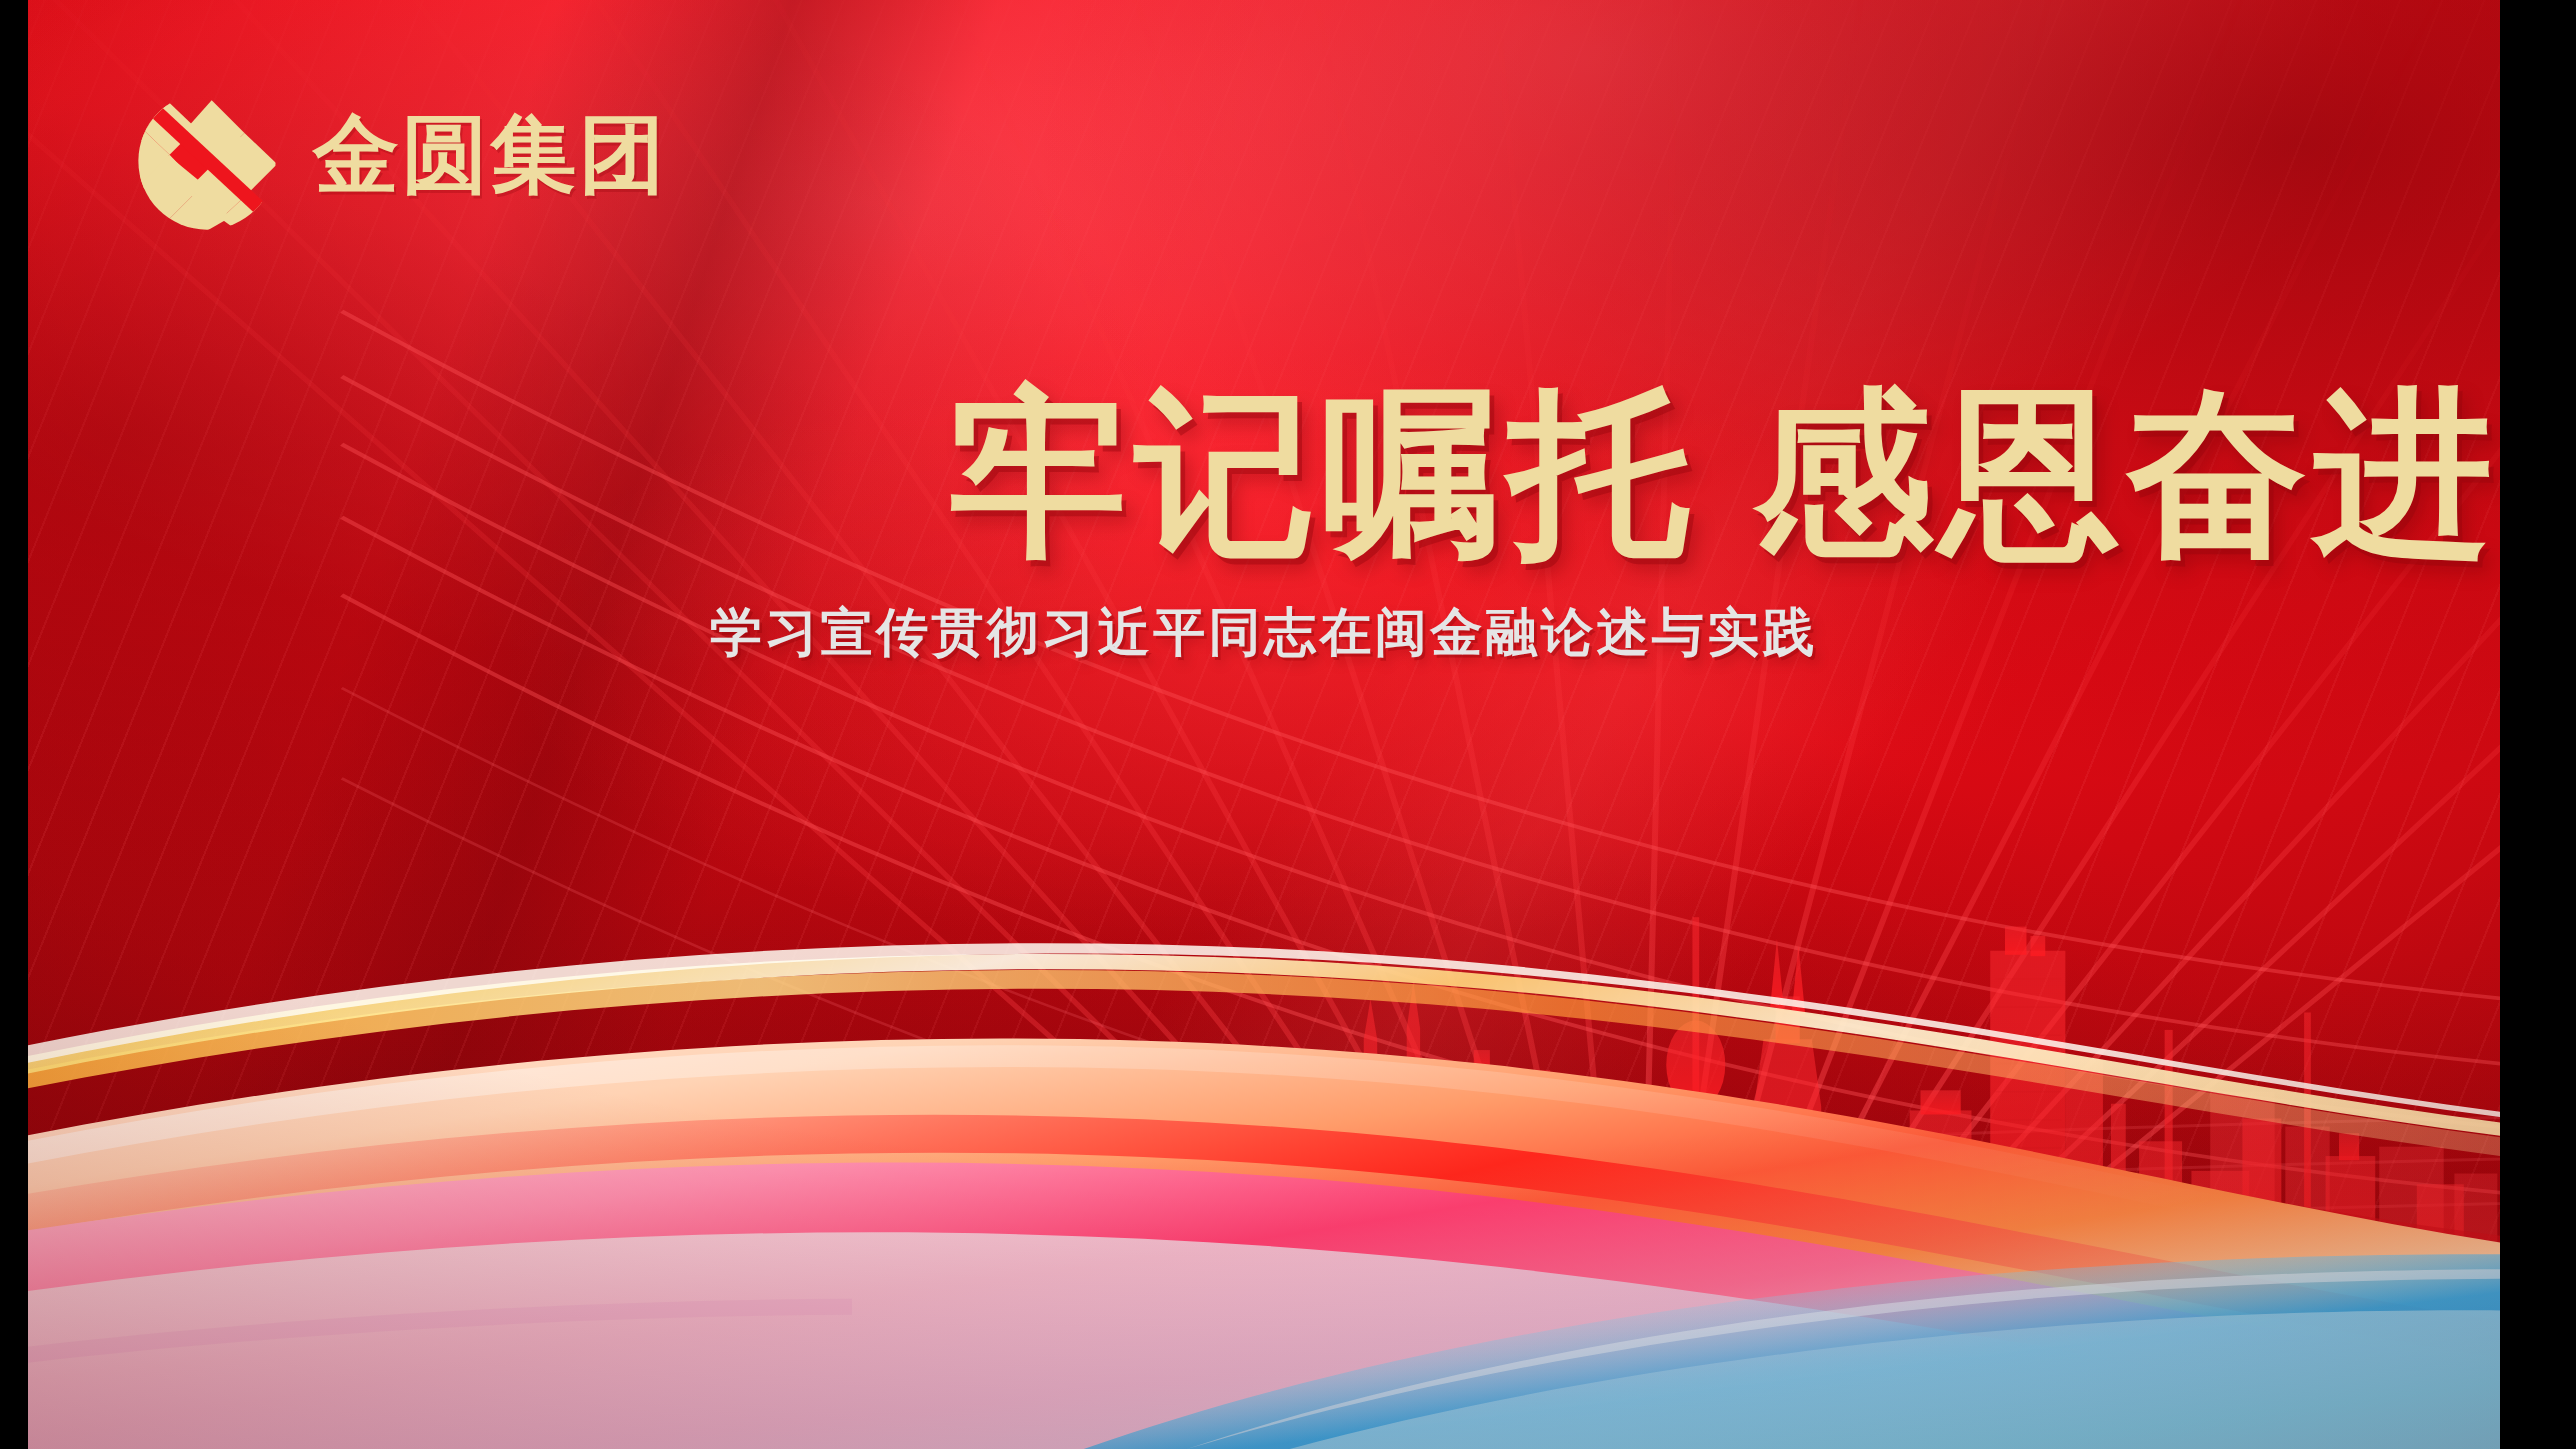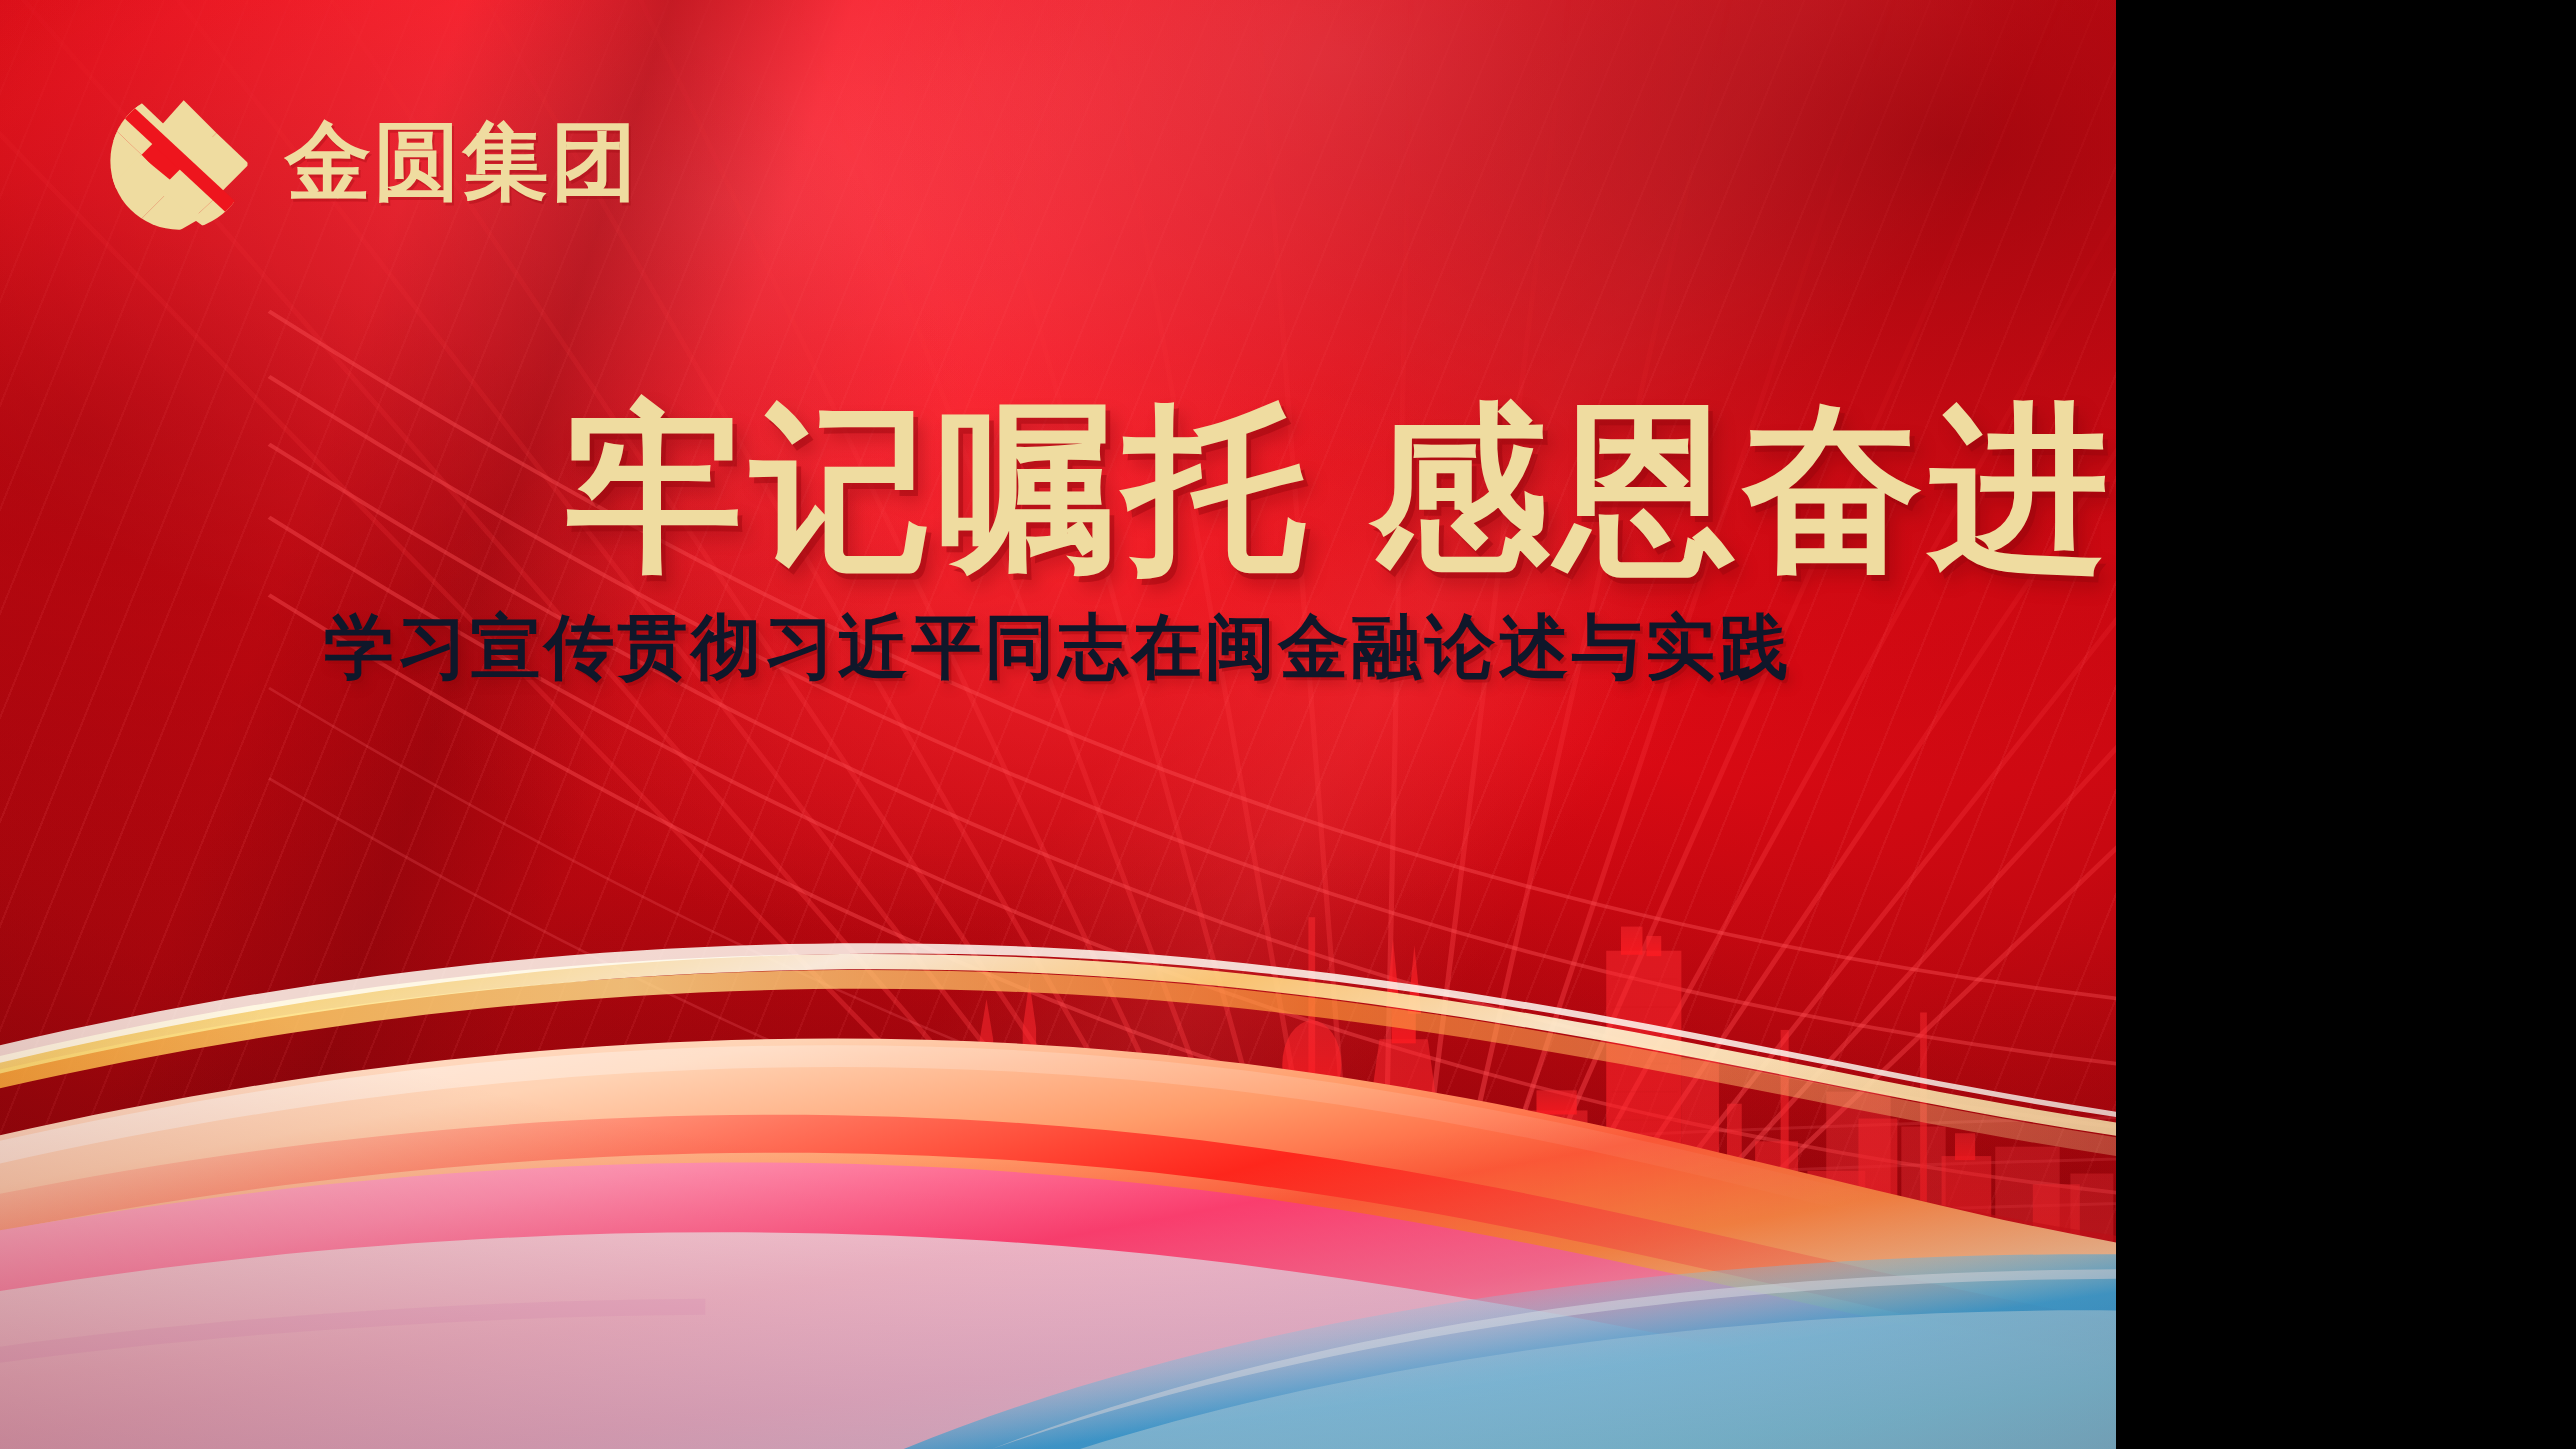--- a/index.html
+++ b/index.html
@@ -5,25 +5,26 @@
 <style>
   html, body {
     margin: 0;
     padding: 0;
     background: #000;
   }
   * { box-sizing: border-box; }
 
   .banner {
     position: relative;
-    width: 2116px;
+    width: 2472px;
     height: 1449px;
     overflow: hidden;
-    font-family: Liberation Sans, sans-serif;
+    font-family: Liberation Mono, monospace;
     background: #E8121A;
+    margin-left: 28px;
   }
 
   
   .bg-base {
     position: absolute; inset: 0;
     background:
       radial-gradient(120% 85% at 48% 6%,   #FF1822 0%,  #F5121C 26%, #DE0A14 56%, #C00810 82%, #A8060D 100%);
   }
   .bg-silk-a {
     position: absolute; inset: 0;
@@ -142,24 +143,24 @@
     white-space: nowrap;
     text-shadow:
        4.7px  6px 0 rgba(150,5,11,0.42),
       9.4px 12px 17.4px rgba(110,2,8,0.30);
     text-align: right;
   }
   .headline .gap { display: inline-block; width: 58px; }
 
   .subhead {
     margin-top: 24px;
-    font-size: 70px;
+    font-size: 52px;
     line-height: 1.15;
     font-weight: 700;
-    color: #0f172a;
+    color: #e5e5e5;
     letter-spacing: 3.4px;
     white-space: nowrap;
     text-shadow:
       2.7px 3.4px 0 rgba(150,5,11,0.40),
       5.4px 6.7px 10.7px rgba(110,2,8,0.26);
   }
 
   
   .text-glow {
     position: absolute;

